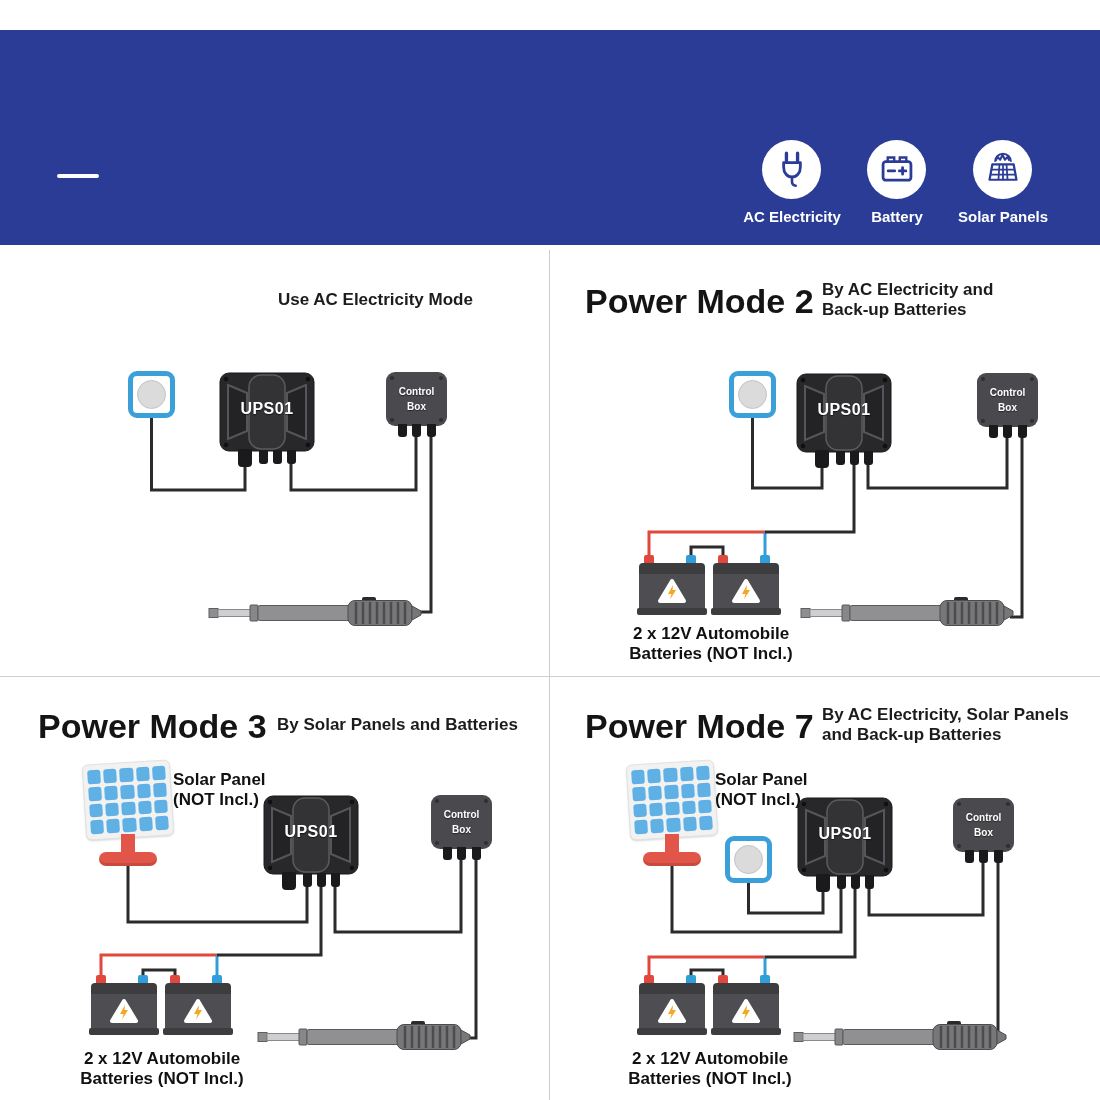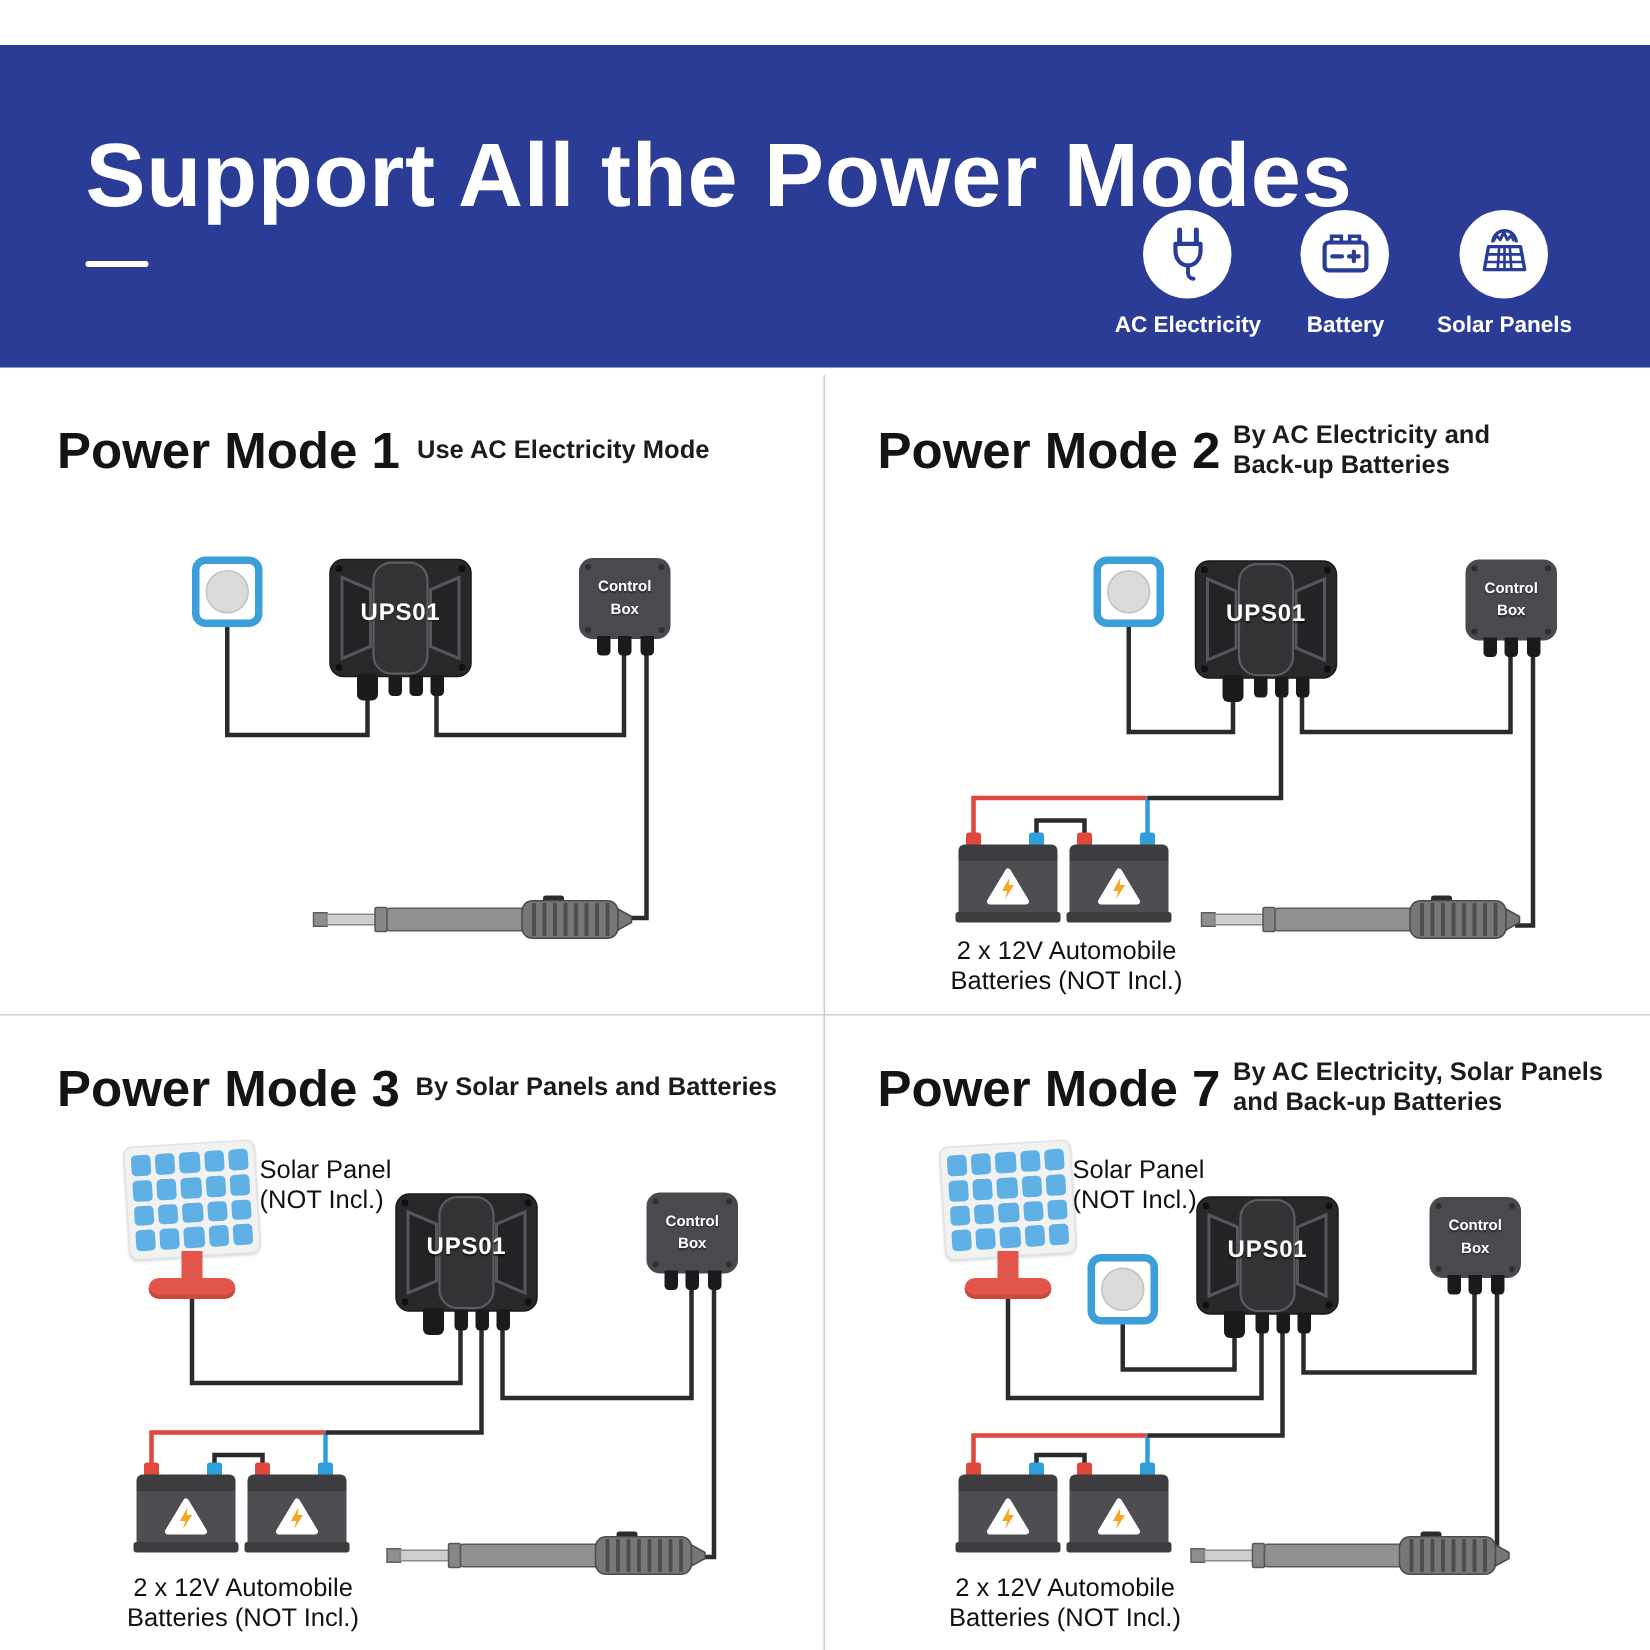--- a/index.html
+++ b/index.html
@@ -17,21 +17,21 @@
   .h-sub{position:absolute;left:118px;top:127px;font-size:29px;font-weight:600;color:#fff;white-space:nowrap}
   .h-icon{position:absolute;top:110px;width:59px;height:59px;border-radius:50%;background:#fff;color:var(--brand-blue);display:flex;align-items:center;justify-content:center}
   .h-icon svg{width:52px;height:52px}
   .h-ic-label{position:absolute;top:178px;width:140px;text-align:center;font-size:15px;font-weight:700;color:#fff}
 
   
   .div-v{position:absolute;left:549px;top:250px;width:1px;height:850px;background:#cfcfcf}
   .div-h{position:absolute;left:0;top:676px;width:1100px;height:1px;background:#cfcfcf}
   .qtitle{position:absolute;font-size:34px;font-weight:700;color:#141414;white-space:nowrap}
   .qsub{position:absolute;font-size:17px;font-weight:600;color:#1c1c1c;line-height:20px;white-space:nowrap}
-  .caption{position:absolute;font-size:17px;font-weight:400;color:#111;line-height:20px}
+  .caption{position:absolute;font-size:17px;font-weight:700;color:#111;line-height:20px}
   .caption.centered{width:300px;text-align:center}
 
   
   svg.wires{position:absolute;left:0;top:0;z-index:1}
   .w{fill:none;stroke-width:3px;stroke-linejoin:miter}
   .k{stroke:var(--wire-black)} .r{stroke:var(--wire-red)} .b{stroke:var(--wire-blue)}
 
   
   .comp{position:absolute;z-index:2}
 
@@ -63,21 +63,20 @@
   .sp-panel i{background:var(--cell-blue);border-radius:3px}
   .sp-pillar{position:absolute;left:39px;top:72px;width:14px;height:22px;background:var(--stand-red)}
   .sp-base{position:absolute;left:17px;top:90px;width:58px;height:14px;background:var(--stand-red);border-radius:7px;box-shadow:inset 0 -3px 0 rgba(0,0,0,.12)}
 </style>
 </head>
 <body>
 
 <div id="stage">
 
   <div class="band">
-    <div class="h-title">Support All the Power Modes</div>
     <div class="h-dash"></div>
 
     <div class="h-icon" style="left:762px">
       <svg viewBox="0 0 56 56" fill="none" stroke="currentColor">
         <path d="M22,10 v8 M34,10 v8" stroke-width="3.6" stroke-linecap="round"></path>
         <path d="M19,20 h18 v5 c0,6.2 -4,10.5 -9,10.5 s-9,-4.3 -9,-10.5 z" stroke-width="3" stroke-linejoin="round"></path>
         <path d="M28,36 v5 a4,4 0 0 0 4,4" stroke-width="2.8" stroke-linecap="round"></path>
       </svg>
     </div>
     <div class="h-icon" style="left:867px">
@@ -97,21 +96,20 @@
       </svg>
     </div>
     <div class="h-ic-label" style="left:722px">AC Electricity</div>
     <div class="h-ic-label" style="left:827px">Battery</div>
     <div class="h-ic-label" style="left:933px">Solar Panels</div>
   </div>
 
   <div class="div-v"></div>
   <div class="div-h"></div>
 
-  <div class="qtitle" style="left:38px;top:282px">Power Mode 1</div>
   <div class="qsub" style="left:278px;top:290px">Use AC Electricity Mode</div>
 
   <div class="qtitle" style="left:585px;top:282px">Power Mode 2</div>
   <div class="qsub" style="left:822px;top:280px">
     <span>By AC Electricity and</span><br>
     <span>Back-up Batteries</span>
   </div>
 
   <div class="qtitle" style="left:38px;top:707px">Power Mode 3</div>
   <div class="qsub" style="left:277px;top:715px">By Solar Panels and Batteries</div>

